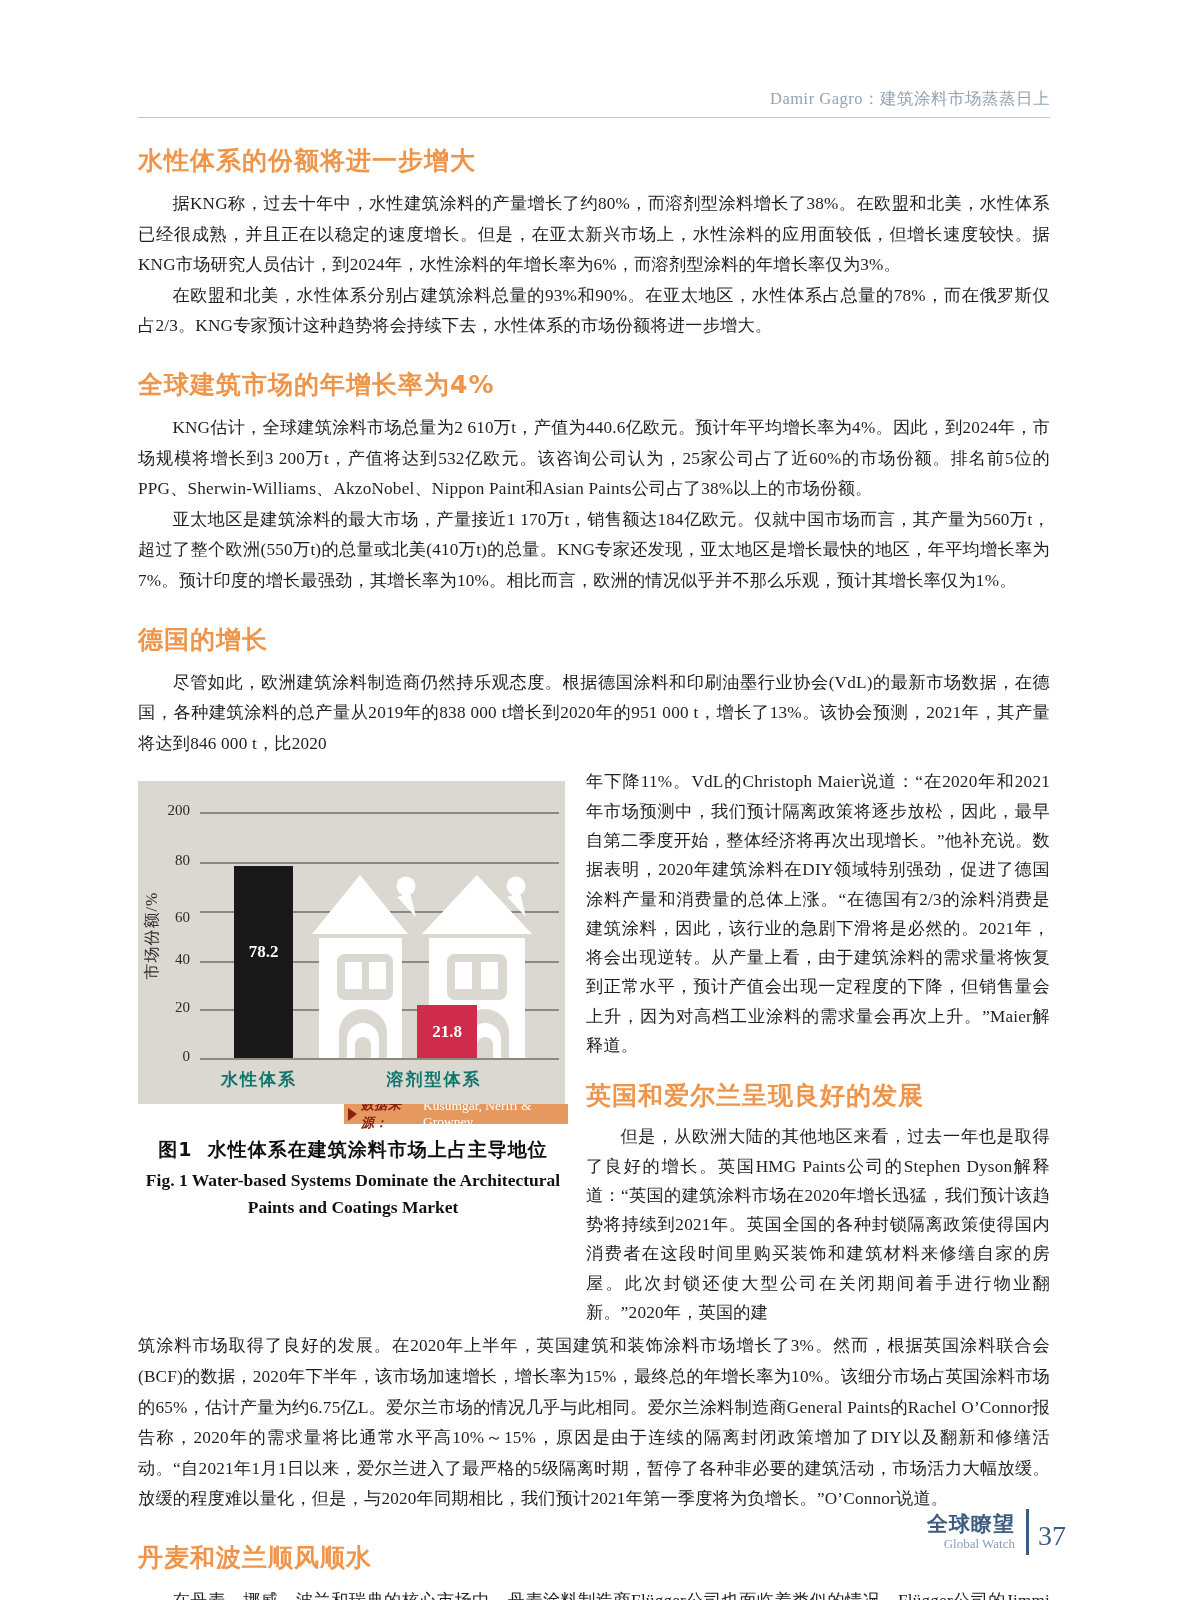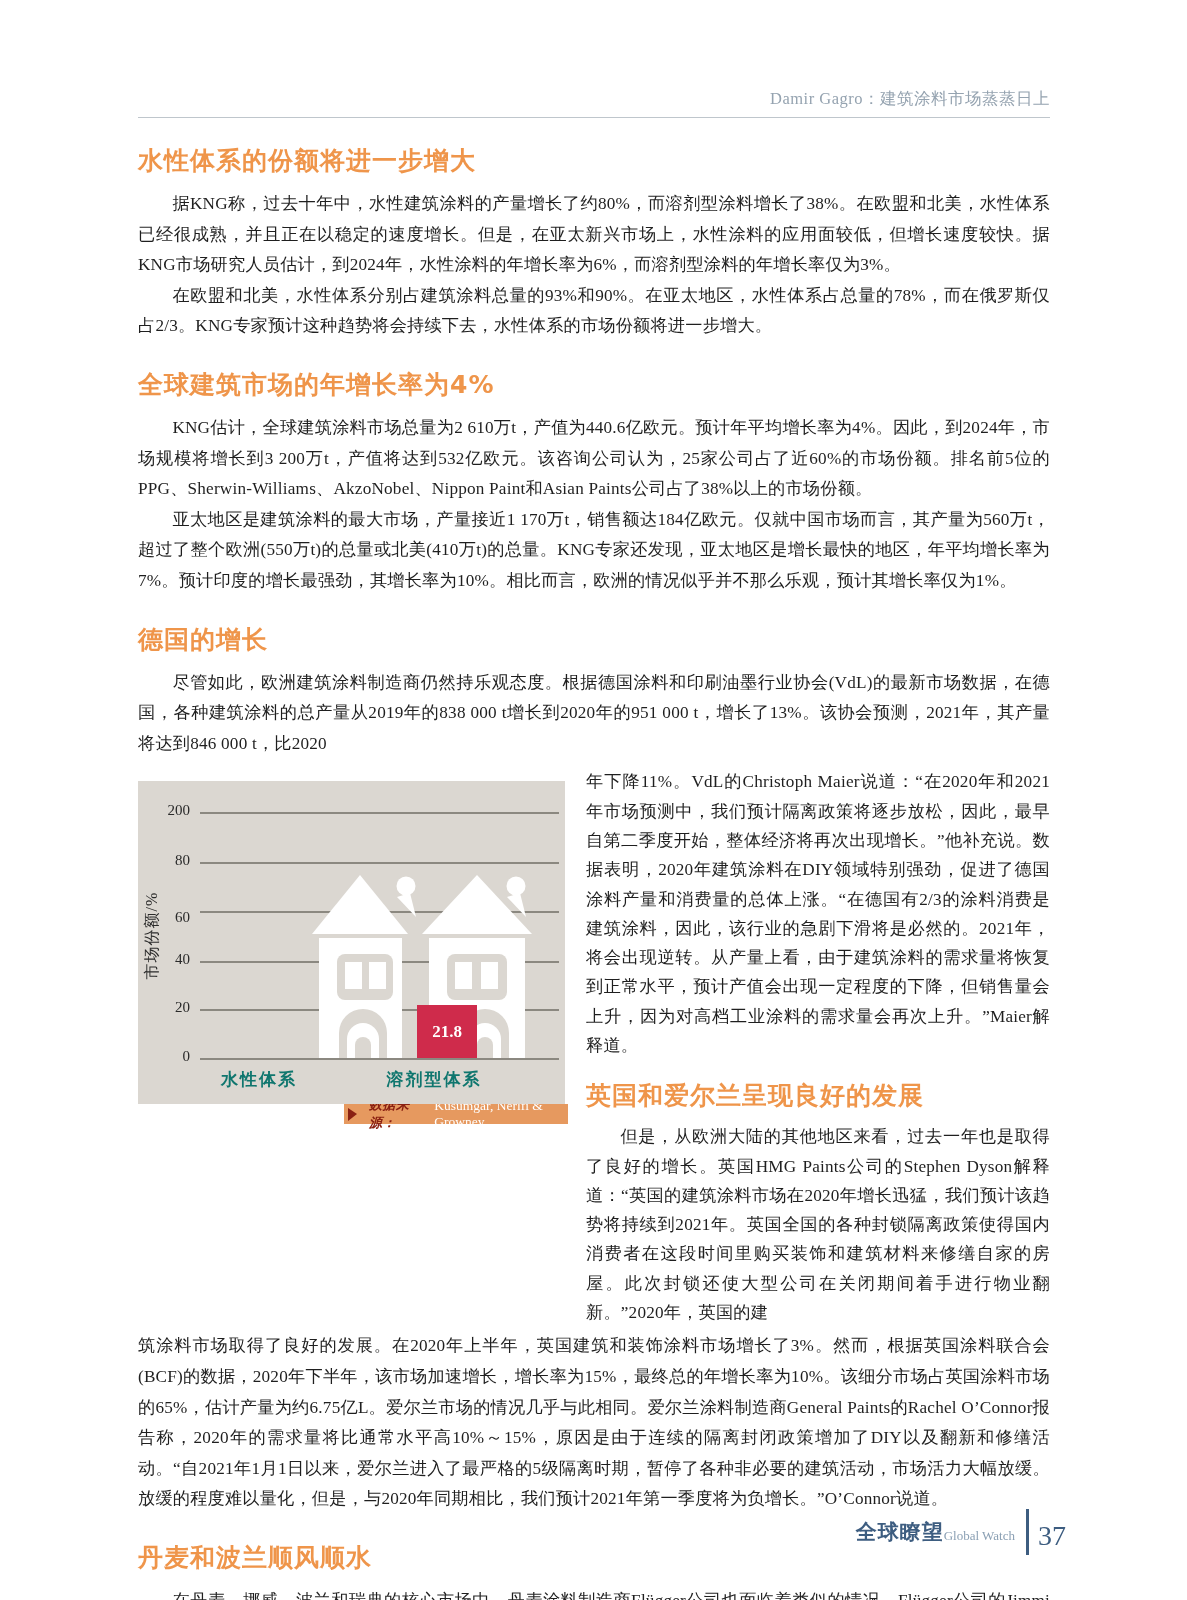--- a/index.html
+++ b/index.html
@@ -42,37 +42,37 @@
   .bar-black { left:96px; width:59px; }
   .bar-red   { left:279px; width:60px; }
   .bar-label { position:absolute; left:0; right:0; top:50%; transform:translateY(-50%);
                text-align:center; color:#ffffff; font-weight:700; font-size:17px; }
   .bar-black .bar-label { top:45%; }
   .xlabel { position:absolute; top:287px; width:160px; text-align:center;
             font-weight:700; font-size:17px; color:#0f766e; letter-spacing:2px; }
   .xlabel-1 { left:41px; }
   .xlabel-2 { left:216px; }
 
-  .src-bar { display:flex; align-items:center; justify-content:flex-end; gap:12px;
+  .src-bar { display:flex; align-items:center; justify-content:flex-end; gap:4px;
              margin-left:auto; width:224px; height:20px; background:#e6995f;
              padding:0 6px 0 4px; }
   .src-tri { width:0; height:0; border-top:6px solid transparent; border-bottom:7px solid transparent;
              border-left:9px solid #8a2012; }
   .src-label { font-size:13px; font-weight:700; font-style:italic; color:#8a2012; letter-spacing:.5px; }
   .src-value { font-size:13.5px; color:#ffffff; }
 
   .cap-zh { margin-top:13px; text-align:center; font-family:"DejaVu Sans","Liberation Sans",sans-serif;
             font-size:19px; font-weight:700; color:#111; letter-spacing:1px; white-space:pre; }
   .cap-en { text-align:center; font-size:17.5px; font-weight:700; line-height:27px; margin-top:4px; color:#111; }
 
   .cont { margin-top:4px; }
 
   
   .footer { position:absolute; top:1497px; right:121px; display:flex; align-items:center; }
-  .f-txt { display:flex; flex-direction:row; align-items:flex-end; }
+  .f-txt { display:flex; flex-direction:column; align-items:flex-end; }
   .f-zh { font-family:"DejaVu Sans","Liberation Sans",sans-serif; font-size:21px; font-weight:700;
           color:#3d5d80; letter-spacing:1px; line-height:24px; }
   .f-en { font-size:13px; color:#8ba0b4; line-height:16px; }
   .f-div { width:3px; height:46px; background:#3d5d80; margin:0 9px 0 11px; }
   .f-num { font-size:28px; color:#3d5d80; padding-top:8px; }
 </style>
 </head>
 <body>
 
 <div class="page">
@@ -137,34 +137,44 @@
             <rect x="317" y="181" width="17" height="27"></rect>
             <rect x="343" y="181" width="17" height="27"></rect>
             <path d="M331 277 v-19 a16 16 0 0 1 32 0 v19 z"></path>
           </g>
           <g fill="#dbd7d1">
             <path d="M217 277 v-13 a8 8 0 0 1 16 0 v13 z"></path>
             <path d="M339 277 v-13 a8 8 0 0 1 16 0 v13 z"></path>
           </g>
         </svg>
 
+        <div class="bar bar-black" style="height: 192.4px; background: rgb(24, 24, 24);">
+          <span class="bar-label">78.2</span>
+        </div>
         <div class="bar bar-red" style="height: 53.6px; background: rgb(207, 43, 75);">
           <span class="bar-label">21.8</span>
         </div>
 
         <div class="xlabel xlabel-1">水性体系</div>
         <div class="xlabel xlabel-2">溶剂型体系</div>
       </div>
 
       <div class="src-bar">
         <span class="src-tri"></span>
         <span class="src-label">数据来源：</span>
         <span class="src-value">Kusumgar, Nerlfi &amp; Growney</span>
       </div>
 
+      <figcaption>
+        <div class="cap-zh">图1  水性体系在建筑涂料市场上占主导地位</div>
+        <div class="cap-en">
+          <div>Fig. 1  Water-based Systems Dominate the Architectural</div>
+          <div>Paints and Coatings Market</div>
+        </div>
+      </figcaption>
     </figure>
 
     <div class="right-col">
       <p class="body">年下降11%。VdL的Christoph Maier说道：“在2020年和2021年市场预测中，我们预计隔离政策将逐步放松，因此，最早自第二季度开始，整体经济将再次出现增长。”他补充说。数据表明，2020年建筑涂料在DIY领域特别强劲，促进了德国涂料产量和消费量的总体上涨。“在德国有2/3的涂料消费是建筑涂料，因此，该行业的急剧下滑将是必然的。2021年，将会出现逆转。从产量上看，由于建筑涂料的需求量将恢复到正常水平，预计产值会出现一定程度的下降，但销售量会上升，因为对高档工业涂料的需求量会再次上升。”Maier解释道。</p>
       <h2 class="sec">英国和爱尔兰呈现良好的发展</h2>
       <p class="body ind">但是，从欧洲大陆的其他地区来看，过去一年也是取得了良好的增长。英国HMG Paints公司的Stephen Dyson解释道：“英国的建筑涂料市场在2020年增长迅猛，我们预计该趋势将持续到2021年。英国全国的各种封锁隔离政策使得国内消费者在这段时间里购买装饰和建筑材料来修缮自家的房屋。此次封锁还使大型公司在关闭期间着手进行物业翻新。”2020年，英国的建</p>
     </div>
   </div>
 
   <p class="body cont">筑涂料市场取得了良好的发展。在2020年上半年，英国建筑和装饰涂料市场增长了3%。然而，根据英国涂料联合会(BCF)的数据，2020年下半年，该市场加速增长，增长率为15%，最终总的年增长率为10%。该细分市场占英国涂料市场的65%，估计产量为约6.75亿L。爱尔兰市场的情况几乎与此相同。爱尔兰涂料制造商General Paints的Rachel O’Connor报告称，2020年的需求量将比通常水平高10%～15%，原因是由于连续的隔离封闭政策增加了DIY以及翻新和修缮活动。“自2021年1月1日以来，爱尔兰进入了最严格的5级隔离时期，暂停了各种非必要的建筑活动，市场活力大幅放缓。放缓的程度难以量化，但是，与2020年同期相比，我们预计2021年第一季度将为负增长。”O’Connor说道。</p>

